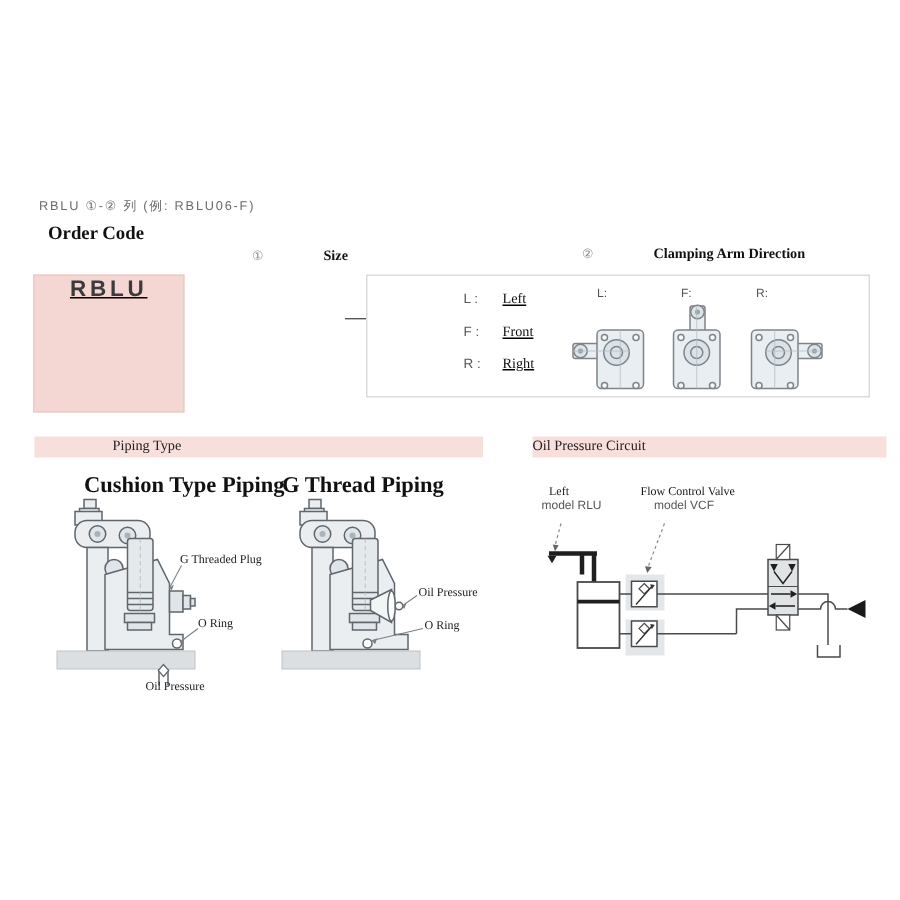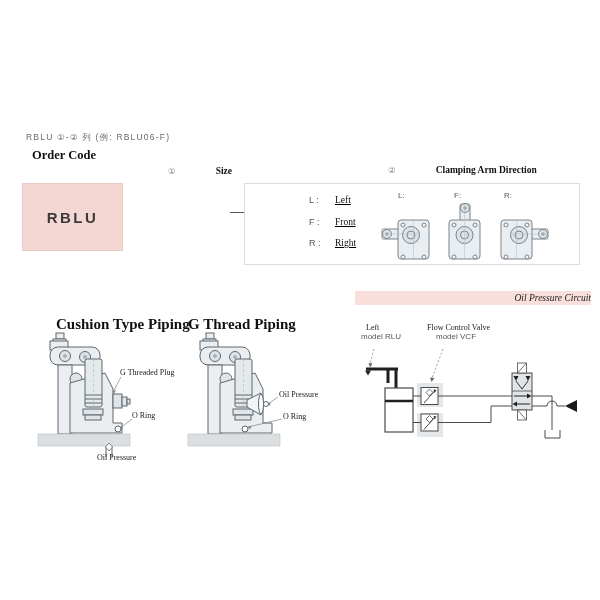--- a/index.html
+++ b/index.html
@@ -11,38 +11,38 @@
 
   .title-code{left:26px;top:132px;font-size:8.5px;color:#6b6b6b;letter-spacing:1.2px;}
   .order-code{left:32px;top:148px;font-size:12.5px;font-weight:bold;color:#111;}
 
   .col-header{font-size:9.5px;color:#111;}
   .col-header .circ{font-size:8.5px;color:#8a8a8a;font-family:"Liberation Sans",sans-serif;margin-right:5px;}
   .col-header .col-title{font-family:"Liberation Serif",serif;font-weight:bold;padding-left:35px;}
   .size-header{left:168px;top:165px;}
   .dir-header{left:388px;top:164px;text-align:center;}
 
-  .model-box{left:22px;top:183px;width:101px;height:68px;background:#f4d7d3;border:1px solid #eccac6;
-             display:flex;align-items:center;justify-content:center;box-sizing:border-box;}
+  .model-box{left:22px;top:183px;width:101px;height:92px;background:#f4d7d3;border:1px solid #eccac6;
+             display:flex;align-items:flex-start;justify-content:center;box-sizing:border-box;text-decoration:underline;}
   .model-box span{font-size:15px;font-weight:bold;letter-spacing:2.5px;color:#3b3b3b;}
   .size-box{left:124px;top:183px;width:102px;height:82px;border:1px solid #d9d9d9;background:#fff;
             box-sizing:border-box;padding-top:7px;}
   .size-opt{font-size:8.5px;color:#4c4c4c;letter-spacing:1.5px;line-height:11.6px;text-align:center;}
   .dash{left:230px;top:203px;font-size:14px;color:#555;}
   .dir-box{left:244px;top:183px;width:336px;height:82px;border:1px solid #dcdcdc;box-sizing:border-box;}
 
   .legend-row{left:309px;font-size:9.5px;text-decoration:underline;}
   .legend-code{display:inline-block;width:26px;font-size:9px;color:#555;font-family:"Liberation Sans",sans-serif;}
   .legend-name{font-family:"Liberation Serif",serif;color:#111;}
   .diag-label{top:191px;font-size:8px;color:#555;}
 
   .bar{height:14px;background:#f8dfdc;line-height:14px;font-family:"Liberation Serif",serif;
        font-size:9.5px;color:#222;}
   .piping-bar{left:23px;top:291px;width:299px;padding-left:52px;box-sizing:border-box;}
-  .circuit-bar{left:355px;top:291px;width:236px;text-align:right;font-style:italic;}
+  .circuit-bar{left:355px;top:291px;width:236px;text-align:left;}
 
   .sec-title{font-family:"Liberation Serif",serif;font-weight:bold;font-size:15px;color:#111;}
   .cushion-title{left:56px;top:316px;}
   .gthread-title{left:188px;top:316px;}
 
   .dlabel{font-family:"Liberation Serif",serif;font-size:8px;color:#1a1a1a;white-space:nowrap;}
   .mlabel{font-size:8px;color:#555;white-space:nowrap;}
   svg{display:block;}
 </style>
 </head>
@@ -119,20 +119,21 @@
       <circle cx="8" cy="23" r="2" fill="#f6f8f9"></circle>
         <circle cx="29" cy="23" r="2" fill="#f6f8f9"></circle>
       <circle cx="8" cy="55" r="2" fill="#f6f8f9"></circle>
         <circle cx="29" cy="55" r="2" fill="#f6f8f9"></circle>
       <circle cx="21" cy="33" r="8.5" fill="#dce3e8"></circle>
       <circle cx="21" cy="33" r="4" fill="none"></circle>
     </g>
     <path d="M18.5,18 V57 M12,32 H50" stroke="#b4bcc1" stroke-width="0.5" fill="none"></path>
   </svg>
 
+  <div class="abs bar piping-bar">Piping Type</div>
   <div class="abs bar circuit-bar">Oil Pressure Circuit</div>
 
   <div class="abs sec-title cushion-title">Cushion Type Piping</div>
   <div class="abs sec-title gthread-title">G Thread Piping</div>
 
   <svg class="abs" style="left:33px;top:331px;" width="145" height="136" viewBox="0 0 145 136">
     <g stroke="#5f666c" stroke-width="1" fill="#eaeef1">
       <rect x="23" y="2" width="8" height="6"></rect>
       <rect x="20" y="8" width="13" height="5"></rect>
       <rect x="17" y="10" width="18" height="9"></rect>

